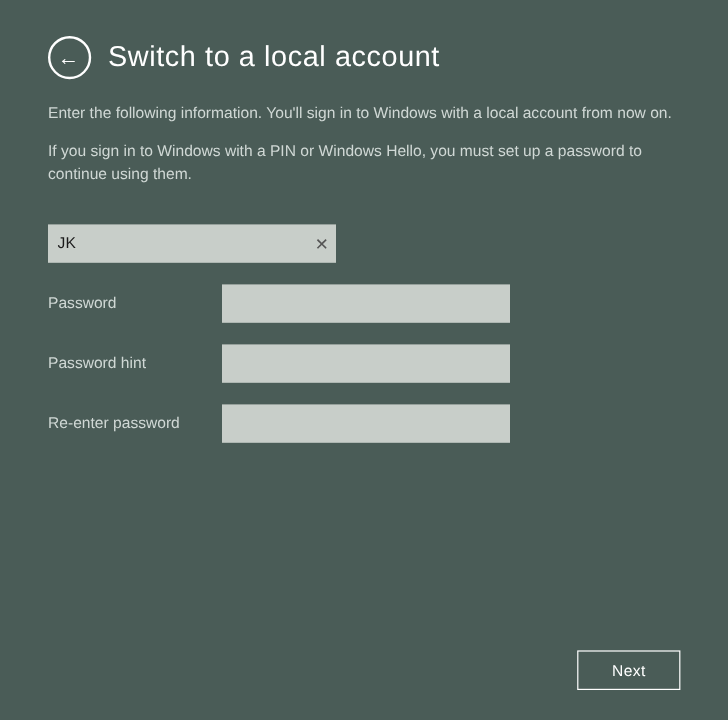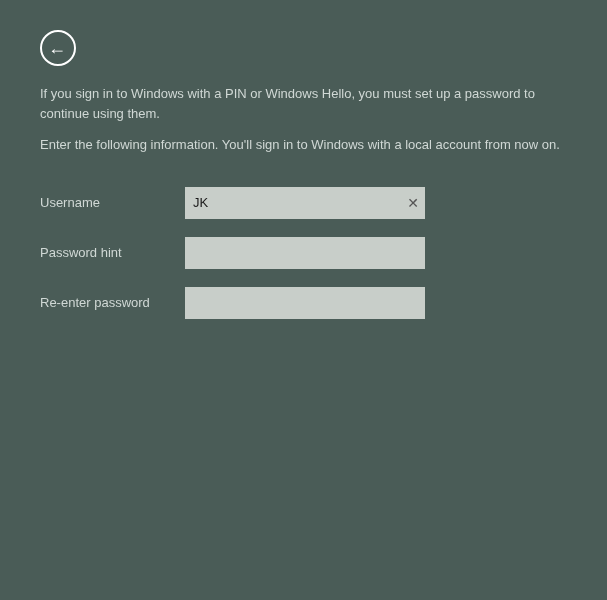--- a/index.html
+++ b/index.html
@@ -150,50 +150,57 @@
   </style>
 </head>
 <body>
 
 <div class="page-container">
 
   <div class="header">
     <div class="back-button">
       <span class="back-arrow">←</span>
     </div>
+    <h1 class="page-title">Switch to a local account</h1>
   </div>
 
+  <p class="description">Enter the following information. You'll sign in to Windows with a local account from now on.</p>
   <p class="description">If you sign in to Windows with a PIN or Windows Hello, you must set up a password to continue using them.</p>
-  <p class="description">Enter the following information. You'll sign in to Windows with a local account from now on.</p>
 
   <div class="form-section">
 
     <div class="form-row">
-      <label class="form-label">Username</label>
       <div class="form-input-wrapper">
         <input type="text" class="form-input" value="JK" style="">
         <button class="clear-button">
           <span>✕</span>
         </button>
       </div>
     </div>
 
+    <div class="form-row">
+      <label class="form-label">Password</label>
+      <div class="form-input-wrapper">
+        <input type="password" class="form-input" style="">
+      </div>
+    </div>
 
     <div class="form-row">
       <label class="form-label">Password hint</label>
       <div class="form-input-wrapper">
         <input type="text" class="form-input" style="">
       </div>
     </div>
 
     <div class="form-row">
       <label class="form-label">Re-enter password</label>
       <div class="form-input-wrapper">
         <input type="password" class="form-input" style="">
       </div>
     </div>
 
   </div>
 
 </div>
 
 <div class="footer">
+  <button class="btn btn-next">Next</button>
 </div>
 
 </body></html>

